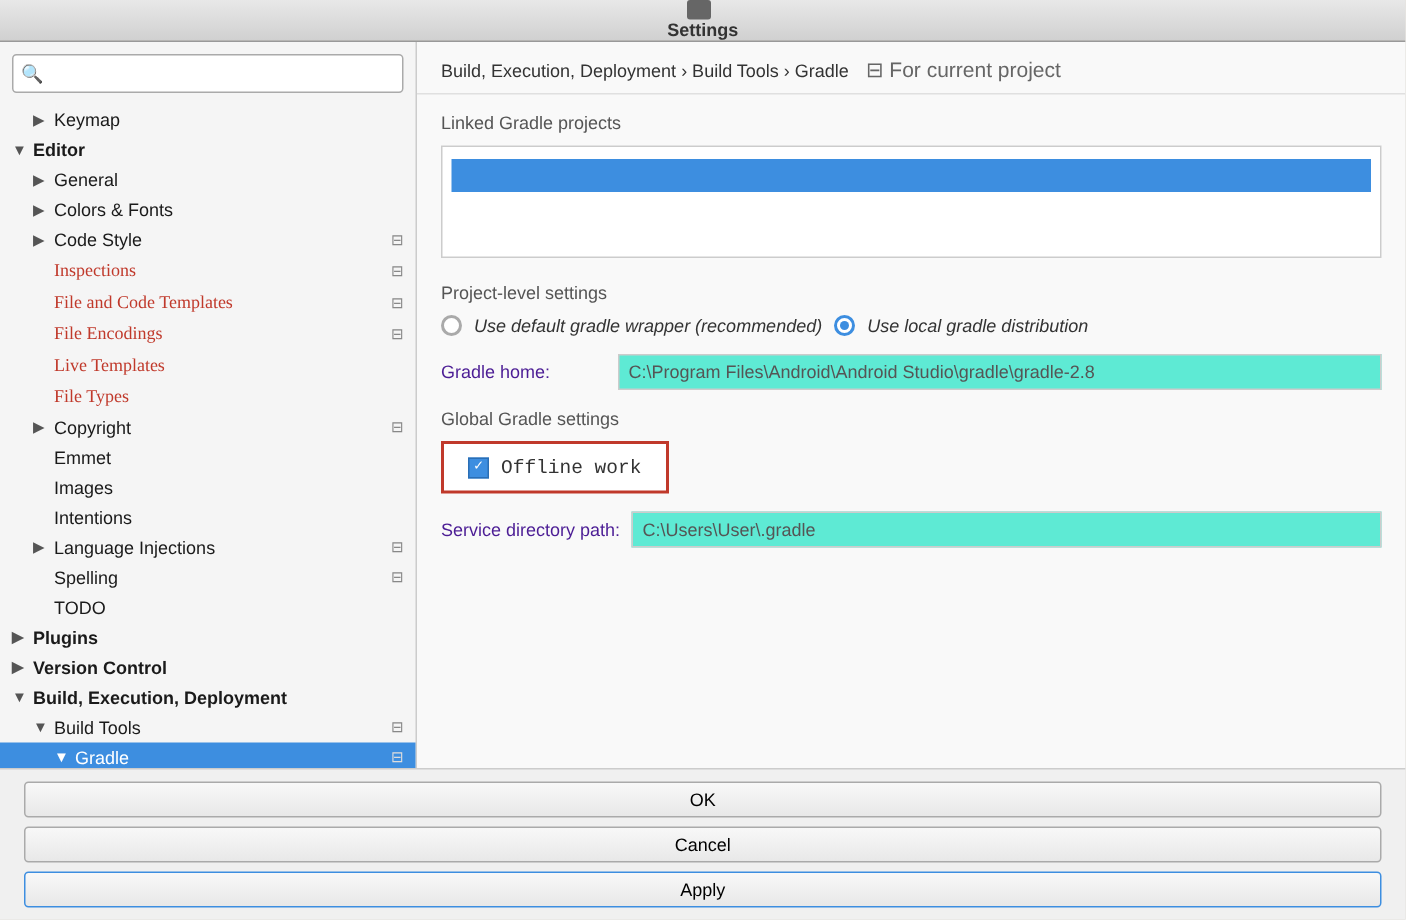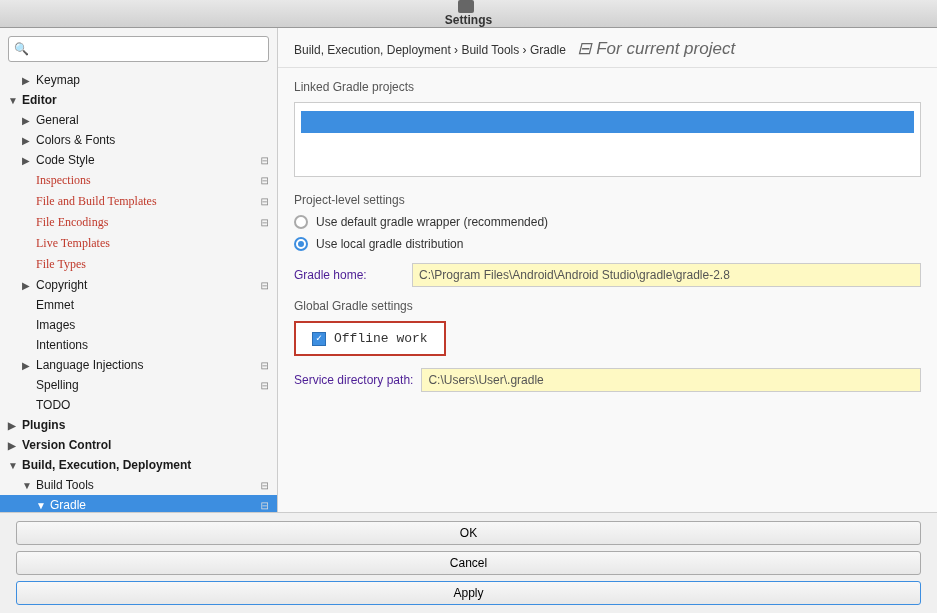--- a/index.html
+++ b/index.html
@@ -134,23 +134,22 @@
 
     .breadcrumb-bar {
       padding: 10px 16px 8px;
       font-size: 12px;
       color: #333;
       border-bottom: 1px solid #e0e0e0;
       background: #f9f9f9;
     }
     .breadcrumb-bar .for-project {
       color: #666;
-      font-size: 17px;
+      font-size: 14px;
       margin-left: 8px;
-      font-style: italic;
     }
 
     .panel {
       padding: 12px 16px;
     }
 
     .section-title {
       font-size: 12px;
       color: #555;
       margin-bottom: 8px;
@@ -169,23 +168,24 @@
       height: 22px;
       margin: 8px 6px 0;
     }
 
     .project-level-settings {
       margin-bottom: 12px;
     }
 
     .radio-group {
       display: flex;
-      flex-direction: column;
+      flex-direction: row;
       gap: 8px;
       margin-bottom: 12px;
+      font-style: italic;
     }
     .radio-item {
       display: flex;
       align-items: center;
       gap: 8px;
       font-size: 12px;
       color: #333;
     }
     .radio-circle {
       width: 14px;
@@ -219,21 +219,21 @@
       font-size: 12px;
       color: #4c1d95;
       min-width: 110px;
     }
     .field-input {
       flex: 1;
       height: 24px;
       border: 1px solid #ccc;
       padding: 2px 6px;
       font-size: 12px;
-      background: #fef9c3;
+      background: #5eead4;
       color: #555;
       outline: none;
     }
 
     .global-gradle-section {
       margin-bottom: 18px;
     }
 
     .offline-work-box {
       border: 2px solid #c0392b;
@@ -335,21 +335,21 @@
         </div>
 
         <div class="nav-item indent1 highlighted">
           <span class="arrow">&nbsp;</span>
           <span>Inspections</span>
           <span class="copy-icon">⊟</span>
         </div>
 
         <div class="nav-item indent1 highlighted">
           <span class="arrow">&nbsp;</span>
-          <span>File and Build Templates</span>
+          <span>File and Code Templates</span>
           <span class="copy-icon">⊟</span>
         </div>
 
         <div class="nav-item indent1 highlighted">
           <span class="arrow">&nbsp;</span>
           <span>File Encodings</span>
           <span class="copy-icon">⊟</span>
         </div>
 
         <div class="nav-item indent1 highlighted">

